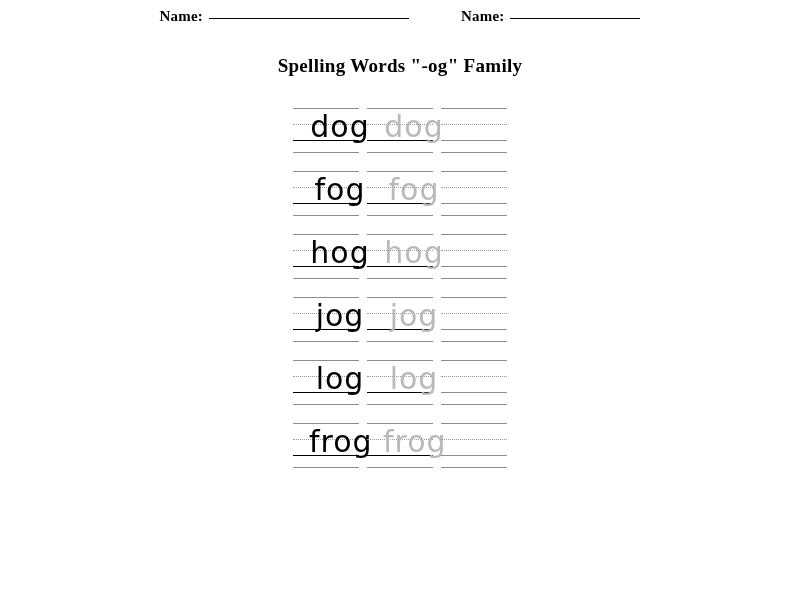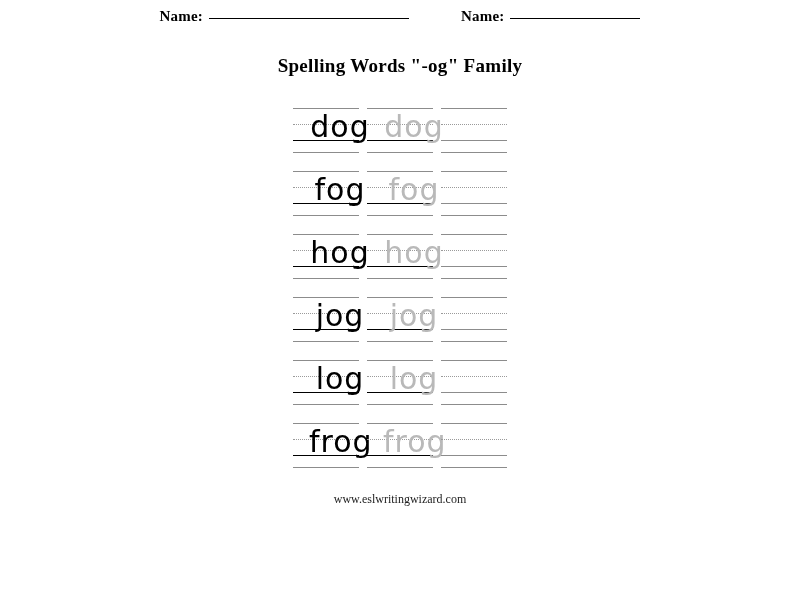--- a/index.html
+++ b/index.html
@@ -302,15 +302,14 @@
         <span class="rule top"></span>
         <span class="rule mid"></span>
         <span class="rule base"></span>
         <span class="rule desc"></span>
         <span class="word blank"></span>
       </div>
     </div>
 
   </div>
 
-  <div class="footer">www.eslwritingwizard.com</div>
 
 </div>
 
 </body></html>

